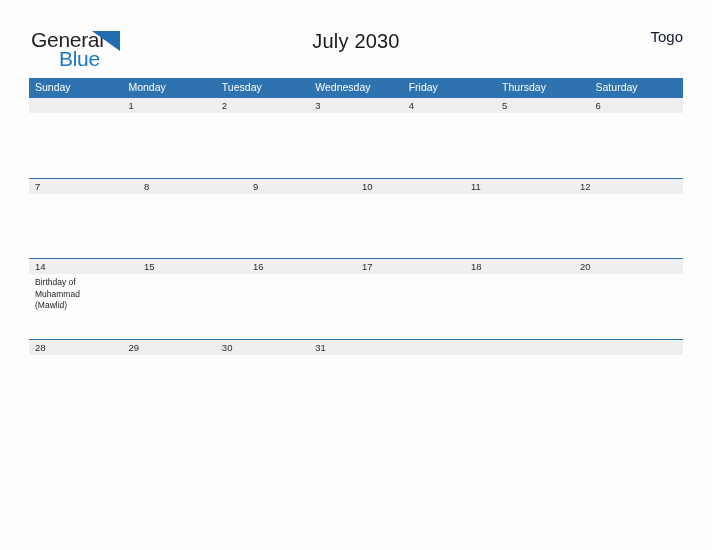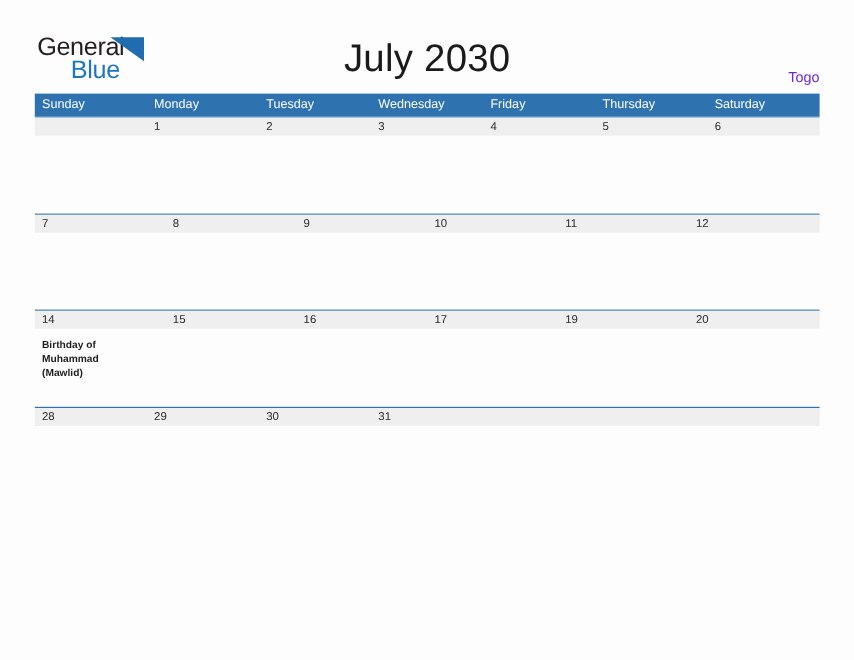--- a/index.html
+++ b/index.html
@@ -63,31 +63,31 @@
     color: #1b76c4;
     line-height: 22px;
     text-align: center;
   }
   .month-title {
     position: absolute;
     left: 0;
     top: 30px;
     width: 712px;
     text-align: center;
-    font-size: 32px;
+    font-size: 20px;
     color: #1a1a1a;
     font-weight: normal;
     letter-spacing: 0.2px;
   }
   .country {
     position: absolute;
     right: 29px;
-    top: 57px;
-    font-size: 12px;
-    color: #6d28d9;
+    top: 28px;
+    font-size: 15px;
+    color: #0f172a;
   }
 
   
   .calendar {
     position: absolute;
     left: 29px;
     top: 78px;
     width: 654px;
   }
   .weekday-row {
@@ -138,22 +138,21 @@
   }
   .day-num {
     position: relative;
     font-size: 9.5px;
     color: #2b2b2b;
     line-height: 13px;
     height: 14px;
   }
   .day-events {
     position: relative;
-    margin-top: 8px;
-    font-weight: bold;
+    margin-top: 3px;
   }
   .event {
     font-size: 8.5px;
     line-height: 11.5px;
     color: #1e1e1e;
     width: 62px;
     word-wrap: break-word;
   }
 </style>
 </head>
@@ -249,21 +248,21 @@
         <div class="day-cell">
           <div class="day-num">15</div>
         </div>
         <div class="day-cell">
           <div class="day-num">16</div>
         </div>
         <div class="day-cell">
           <div class="day-num">17</div>
         </div>
         <div class="day-cell">
-          <div class="day-num">19</div>
+          <div class="day-num">18</div>
         </div>
         <div class="day-cell">
           <div class="day-num">20</div>
         </div>
       </div>
     </div>
 
 
     <div class="week-row">
       <div class="day-band"></div>

